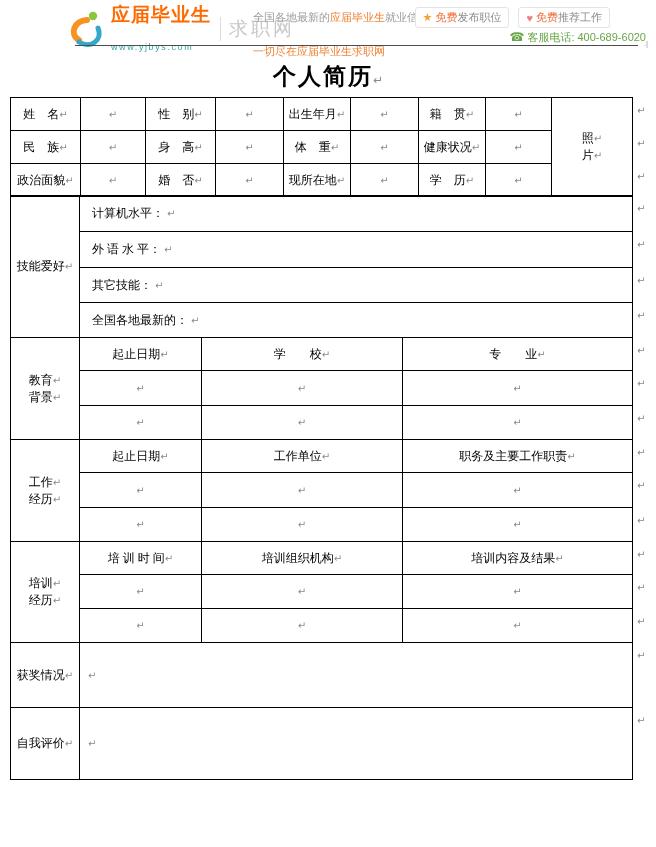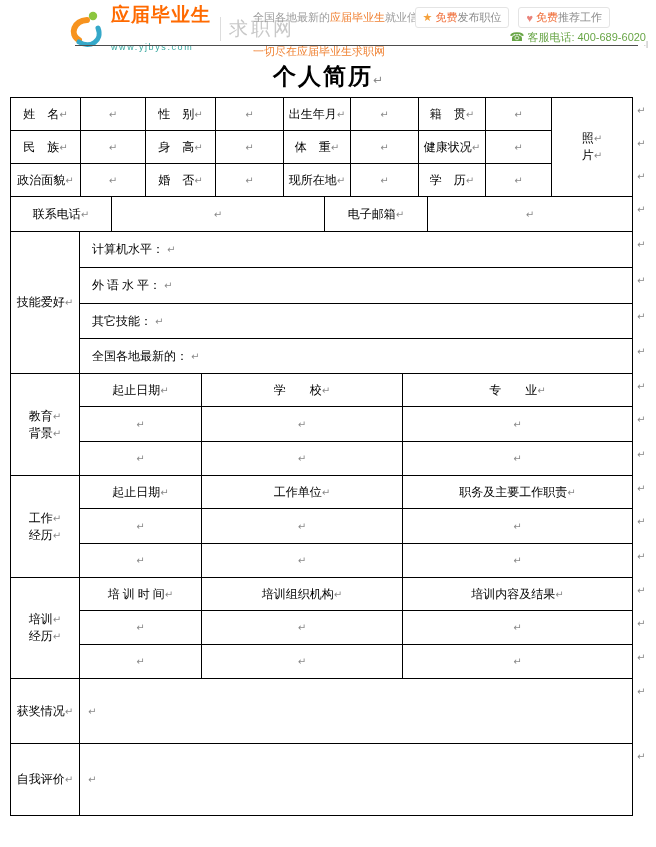--- a/index.html
+++ b/index.html
@@ -158,27 +158,20 @@
     <colgroup>
         <col style="width:101px">
         <col style="width:109px">
         <col style="width:104px">
         <col style="width:103px">
         <col style="width:104px">
         <col style="width:101px">
         <col style="width:14px">
       </colgroup>
     <tbody>
-    <tr class="h35">
-      <td><span>联系电话</span><span class="mark">↵</span></td>
-      <td colspan="2"><span class="mark">↵</span></td>
-      <td><span>电子邮箱</span><span class="mark">↵</span></td>
-      <td colspan="2"><span class="mark">↵</span></td>
-      <td class="rowend"><span class="mark">↵</span></td>
-    </tr>
   </tbody>
     </table>
 
   <table>
     <colgroup>
         <col style="width:69px">
         <col style="width:553px">
         <col style="width:14px">
       </colgroup>
     <tbody>

